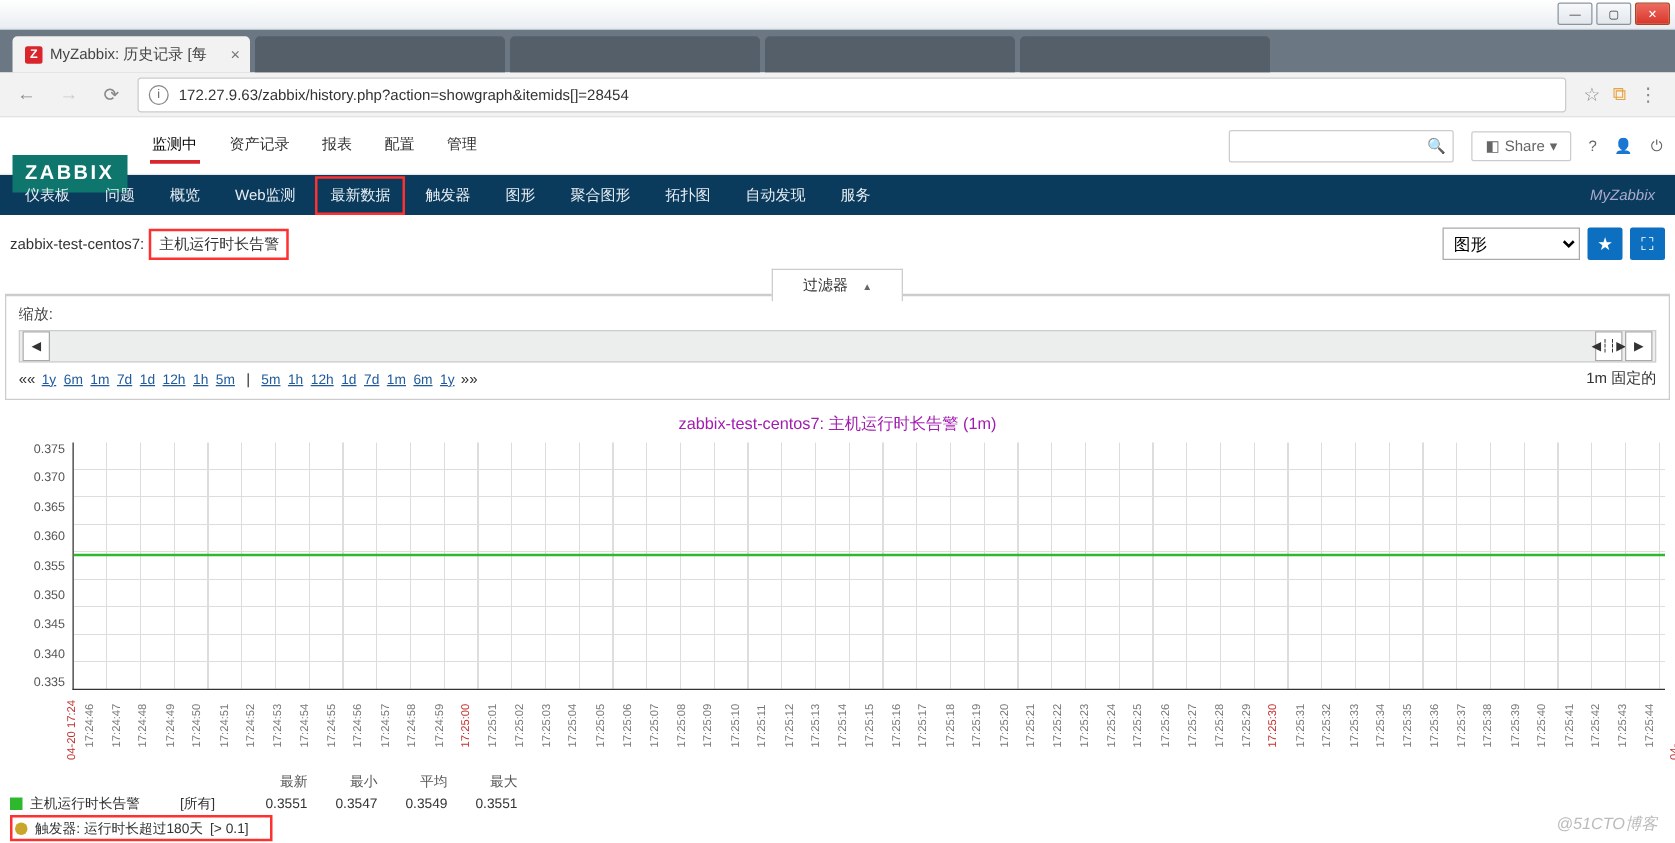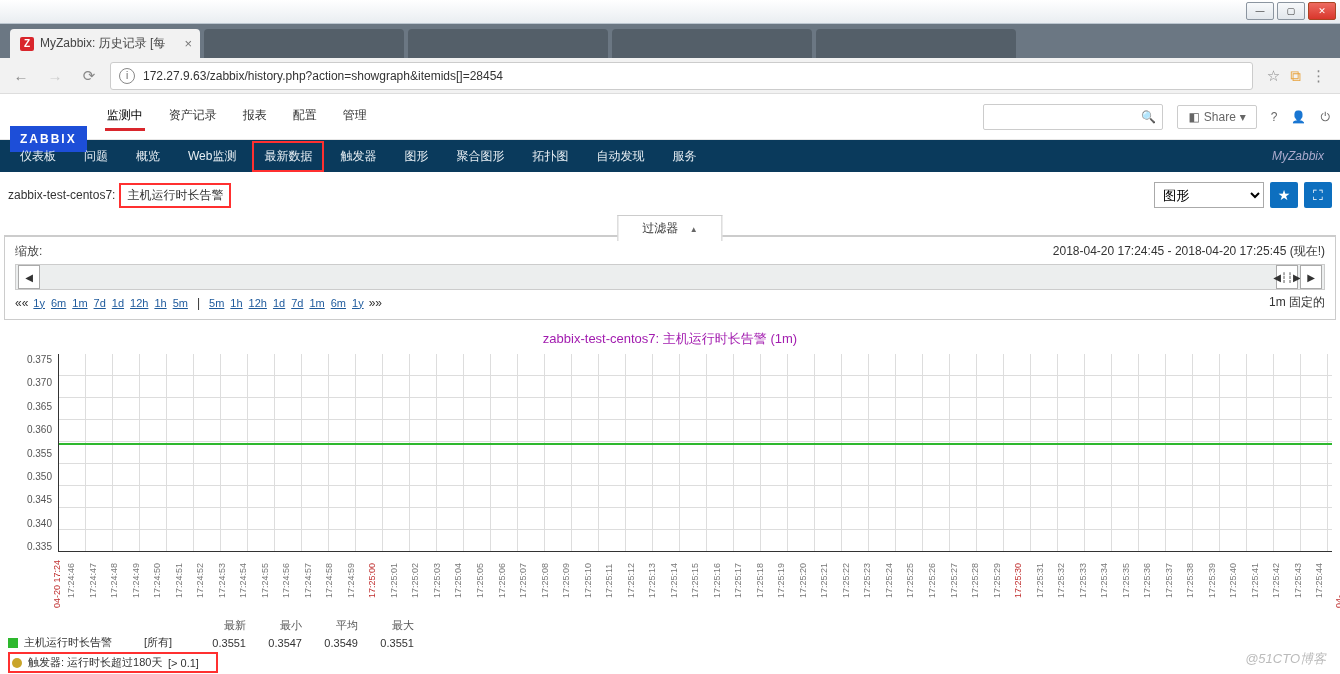--- a/index.html
+++ b/index.html
@@ -17,21 +17,21 @@
 .ghost-tab { height: 29px; width: 200px; background: #3d4750; margin-left: 4px; border-radius: 4px 4px 0 0; opacity: .5; }
 
 .addr-bar { height: 36px; background: #f2f2f2; border-bottom: 1px solid #ddd; display: flex; align-items: center; padding: 0 8px; gap: 8px; }
 .nav-btn { width: 26px; height: 26px; border-radius: 50%; display: flex; align-items: center; justify-content: center; color: #888; font-size: 15px; }
 .url-field { flex: 1; height: 28px; border: 1px solid #ccc; border-radius: 3px; display: flex; align-items: center; padding: 0 8px; color: #333; background: #fff; }
 .url-field .info-icon { width: 16px; height: 16px; border: 1px solid #888; border-radius: 50%; margin-right: 8px; display: flex; align-items: center; justify-content: center; font-size: 10px; color: #666;}
 .addr-icons { display:flex; gap:10px; color:#888; font-size:15px; padding:0 6px;}
 
 
 .zbx-top { background: #fff; height: 46px; display: flex; align-items: center; padding: 0 10px; border-bottom: 1px solid #e6e6e6; }
-.zbx-logo { background: #1d4ed8; color: #fff; font-weight: bold; font-size: 12px; letter-spacing: 2px; padding: 6px 10px; font-family: Arial; margin-top: 44px; }
+.zbx-logo { background: #0f766e; color: #fff; font-weight: bold; font-size: 16px; letter-spacing: 2px; padding: 6px 10px; font-family: Arial; margin-top: 44px; }
 .top-menu { display: flex; margin-left: 18px; gap: 22px; color: #333; }
 .top-menu span { cursor: pointer; padding: 4px 2px; }
 .top-menu .active { border-bottom: 3px solid #d9262c; color: #000; }
 .top-right { margin-left: auto; display: flex; align-items: center; gap: 14px; color: #666; }
 .search-box { width: 180px; height: 26px; border: 1px solid #ccc; border-radius: 2px; display:flex; align-items:center; justify-content:flex-end; padding:0 6px;}
 .share-btn { border:1px solid #ccc; padding:4px 10px; border-radius:2px; display:flex; align-items:center; gap:4px;}
 
 
 .zbx-sub { background: #0a3a5c; height: 32px; display: flex; align-items: center; padding: 0 8px; color: #e7eef3; gap: 4px; }
 .zbx-sub span { padding: 7px 12px; cursor: pointer; }
@@ -187,23 +187,20 @@
 
 <div class="filter-wrap">
   <div class="filter-tab">
     <span>过滤器</span>
   </div>
 </div>
 
 <div class="graph-panel">
   <div class="zoom-row">
     <span class="lbl">缩放:</span>
-    <span class="right">
-      <span>2018-04-20 17:24:45</span> - <span>2018-04-20 17:25:45 (现在!)</span>
-    </span>
   </div>
   <div class="slider-row">
     <div class="slider-btn" style="margin-left:2px">◀</div>
     <div style="margin-left:auto; display:flex; gap:2px; margin-right:2px;">
       <div class="slider-btn">◀┆┆▶</div>
       <div class="slider-btn">▶</div>
     </div>
   </div>
   <div class="ticks-row">
     <span style="margin-right:2px;color:#333">««</span>

